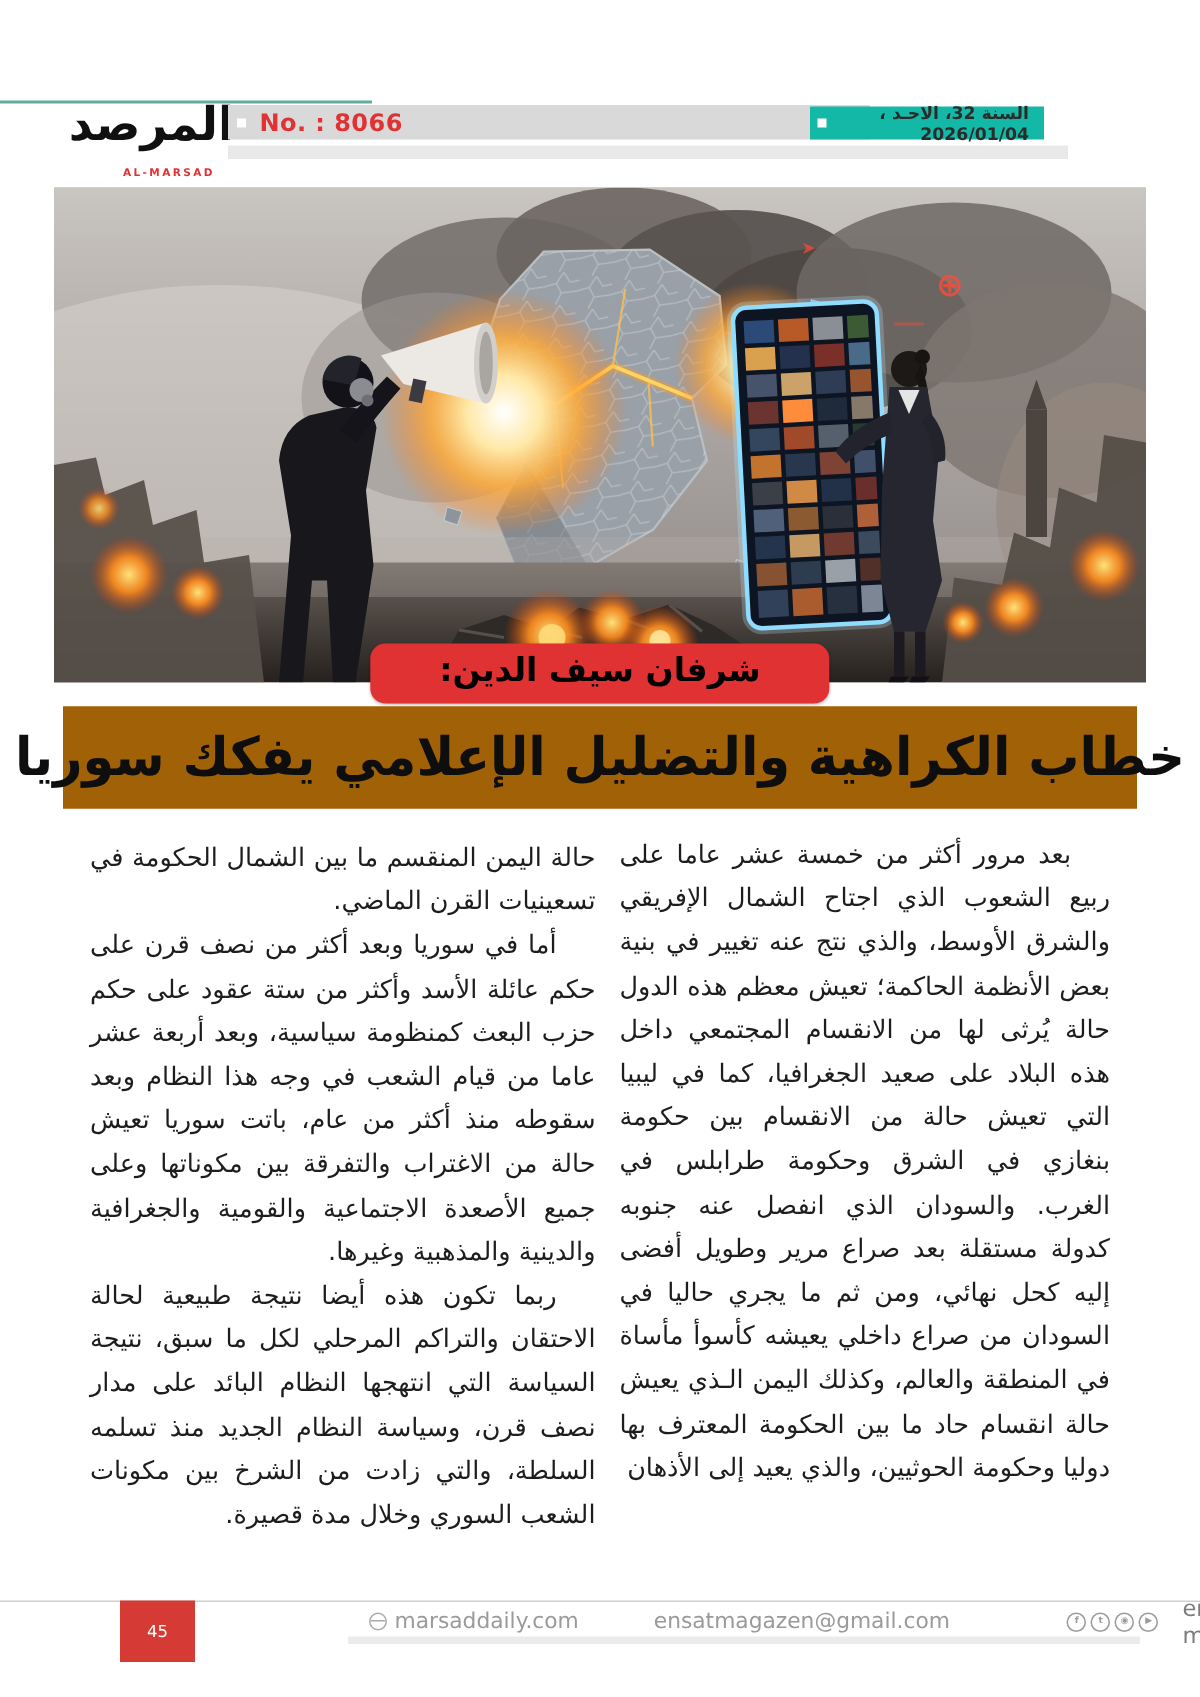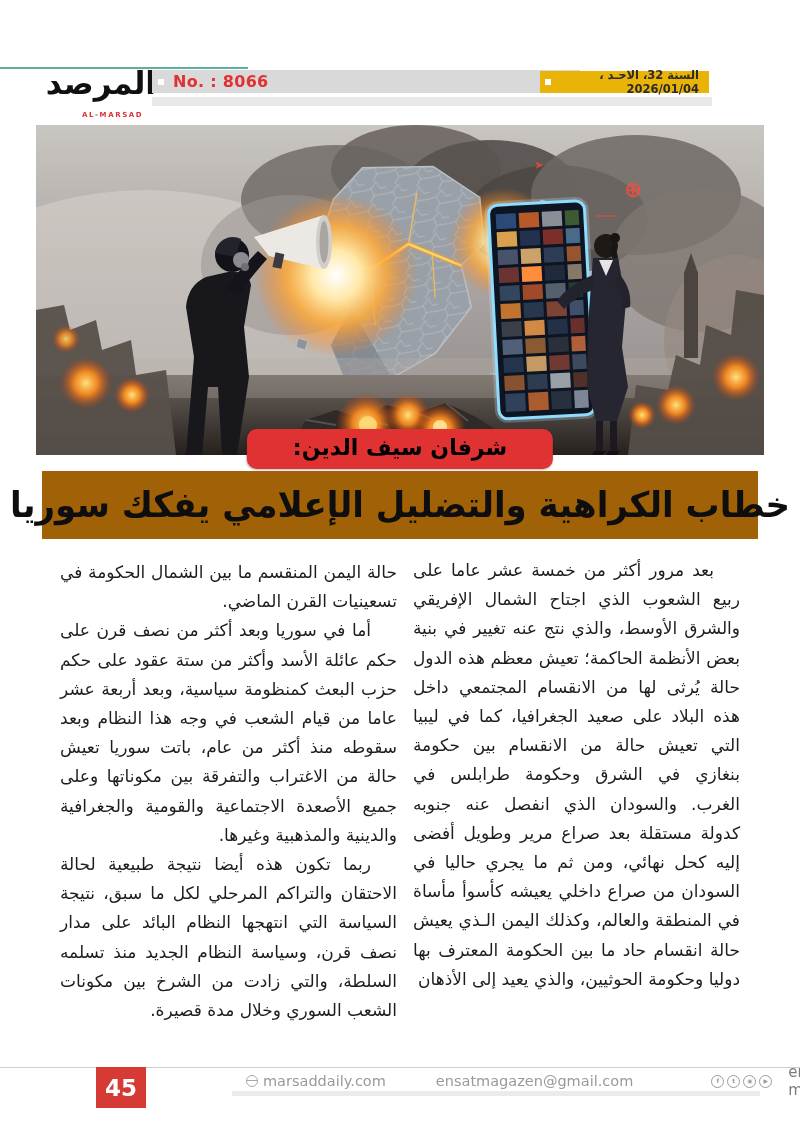--- a/index.html
+++ b/index.html
@@ -8,21 +8,21 @@
 
   
   .topline{position:absolute;left:0;top:67px;width:248px;height:2px;background:#5fae9b;}
   .logo{position:absolute;left:78px;top:68px;width:78px;text-align:center;}
   .logo-ar{font-size:31px;font-weight:bold;color:#101010;line-height:1;position:relative;direction:rtl;}
   .logo-dot{position:absolute;left:30px;top:11px;width:11px;height:11px;border-radius:50%;background:#e03133;z-index:-1;}
   .logo-en{color:#e03133;font-size:7px;font-weight:bold;letter-spacing:1.6px;margin-top:12px;text-align:left;padding-left:4px;}
   .bar-no{position:absolute;left:152px;top:70px;width:428px;height:23px;background:#d9d9d9;display:flex;align-items:center;}
   .bar-no .sq{width:6px;height:6px;background:#fff;margin-left:6px;}
   .bar-no .no-label{color:#e03133;font-weight:bold;font-size:16px;margin-left:9px;letter-spacing:.3px;}
-  .bar-date{position:absolute;left:540px;top:71px;width:169px;height:22px;background:#eab308;display:flex;align-items:center;justify-content:flex-end;direction:ltr;}
+  .bar-date{position:absolute;left:540px;top:71px;width:156px;height:22px;background:#14b8a6;display:flex;align-items:center;justify-content:flex-end;direction:ltr;}
   .bar-date .sq{position:absolute;left:5px;top:8px;width:6px;height:6px;background:#fff;}
   .bar-date .date-label{color:#2b2b2b;font-weight:bold;font-size:11.5px;direction:rtl;padding-right:10px;}
   .bar-light{position:absolute;left:152px;top:97px;width:560px;height:9px;background:#e9e9e9;}
 
   
   .hero{position:absolute;left:36px;top:125px;width:728px;height:330px;overflow:hidden;background:#a7a29e;}
 
   
   .kicker{position:absolute;left:50%;top:429px;transform:translateX(-50%);
           background:#e03133;color:#000000;font-weight:bold;font-size:22px;
@@ -39,22 +39,22 @@
   
   .byline{color:#e03133;font-size:19px;font-weight:bold;direction:rtl;text-align:right;margin:0 0 7px 0;}
   .col{position:absolute;direction:rtl;}
   .col p{font-size:17px;line-height:29.2px;color:#1d1d1d;text-align:justify;margin:0;}
   .col p.indent{text-indent:26px;}
   .col-right{left:413px;top:556px;width:327px;}
   .col-left{left:60px;top:558px;width:337px;}
 
   
   .footer-line{position:absolute;left:0;top:1067px;width:800px;height:1px;background:#cfcfcf;}
-  .page-num{position:absolute;left:96px;top:1067px;width:50px;height:41px;background:#d63a35;
-            color:#fff;font-weight:bold;font-size:23px;display:flex;align-items:center;justify-content:center;}
+  .page-num{position:absolute;left:80px;top:1067px;width:50px;height:41px;background:#d63a35;
+            color:#fff;font-weight:normal;font-size:11px;display:flex;align-items:center;justify-content:center;}
   .footer-bar{position:absolute;left:232px;top:1071px;width:528px;height:20px;
               display:flex;align-items:center;color:#9a9a9a;font-size:14.5px;}
   .globe-icon{width:10px;height:10px;border:1.5px solid #aaa;border-radius:50%;display:inline-block;
               margin-right:5px;position:relative;}
   .globe-icon::after{content:"";position:absolute;left:0;top:3.5px;width:10px;height:1.5px;background:#aaa;}
   .footer-site{display:flex;align-items:center;margin-left:14px;}
   .footer-email{margin-left:50px;}
   .socials{display:flex;gap:3px;margin-left:78px;}
   .soc{width:11px;height:11px;border:1px solid #9a9a9a;border-radius:50%;
        font-size:6px;line-height:10px;text-align:center;color:#9a9a9a;font-weight:bold;}

